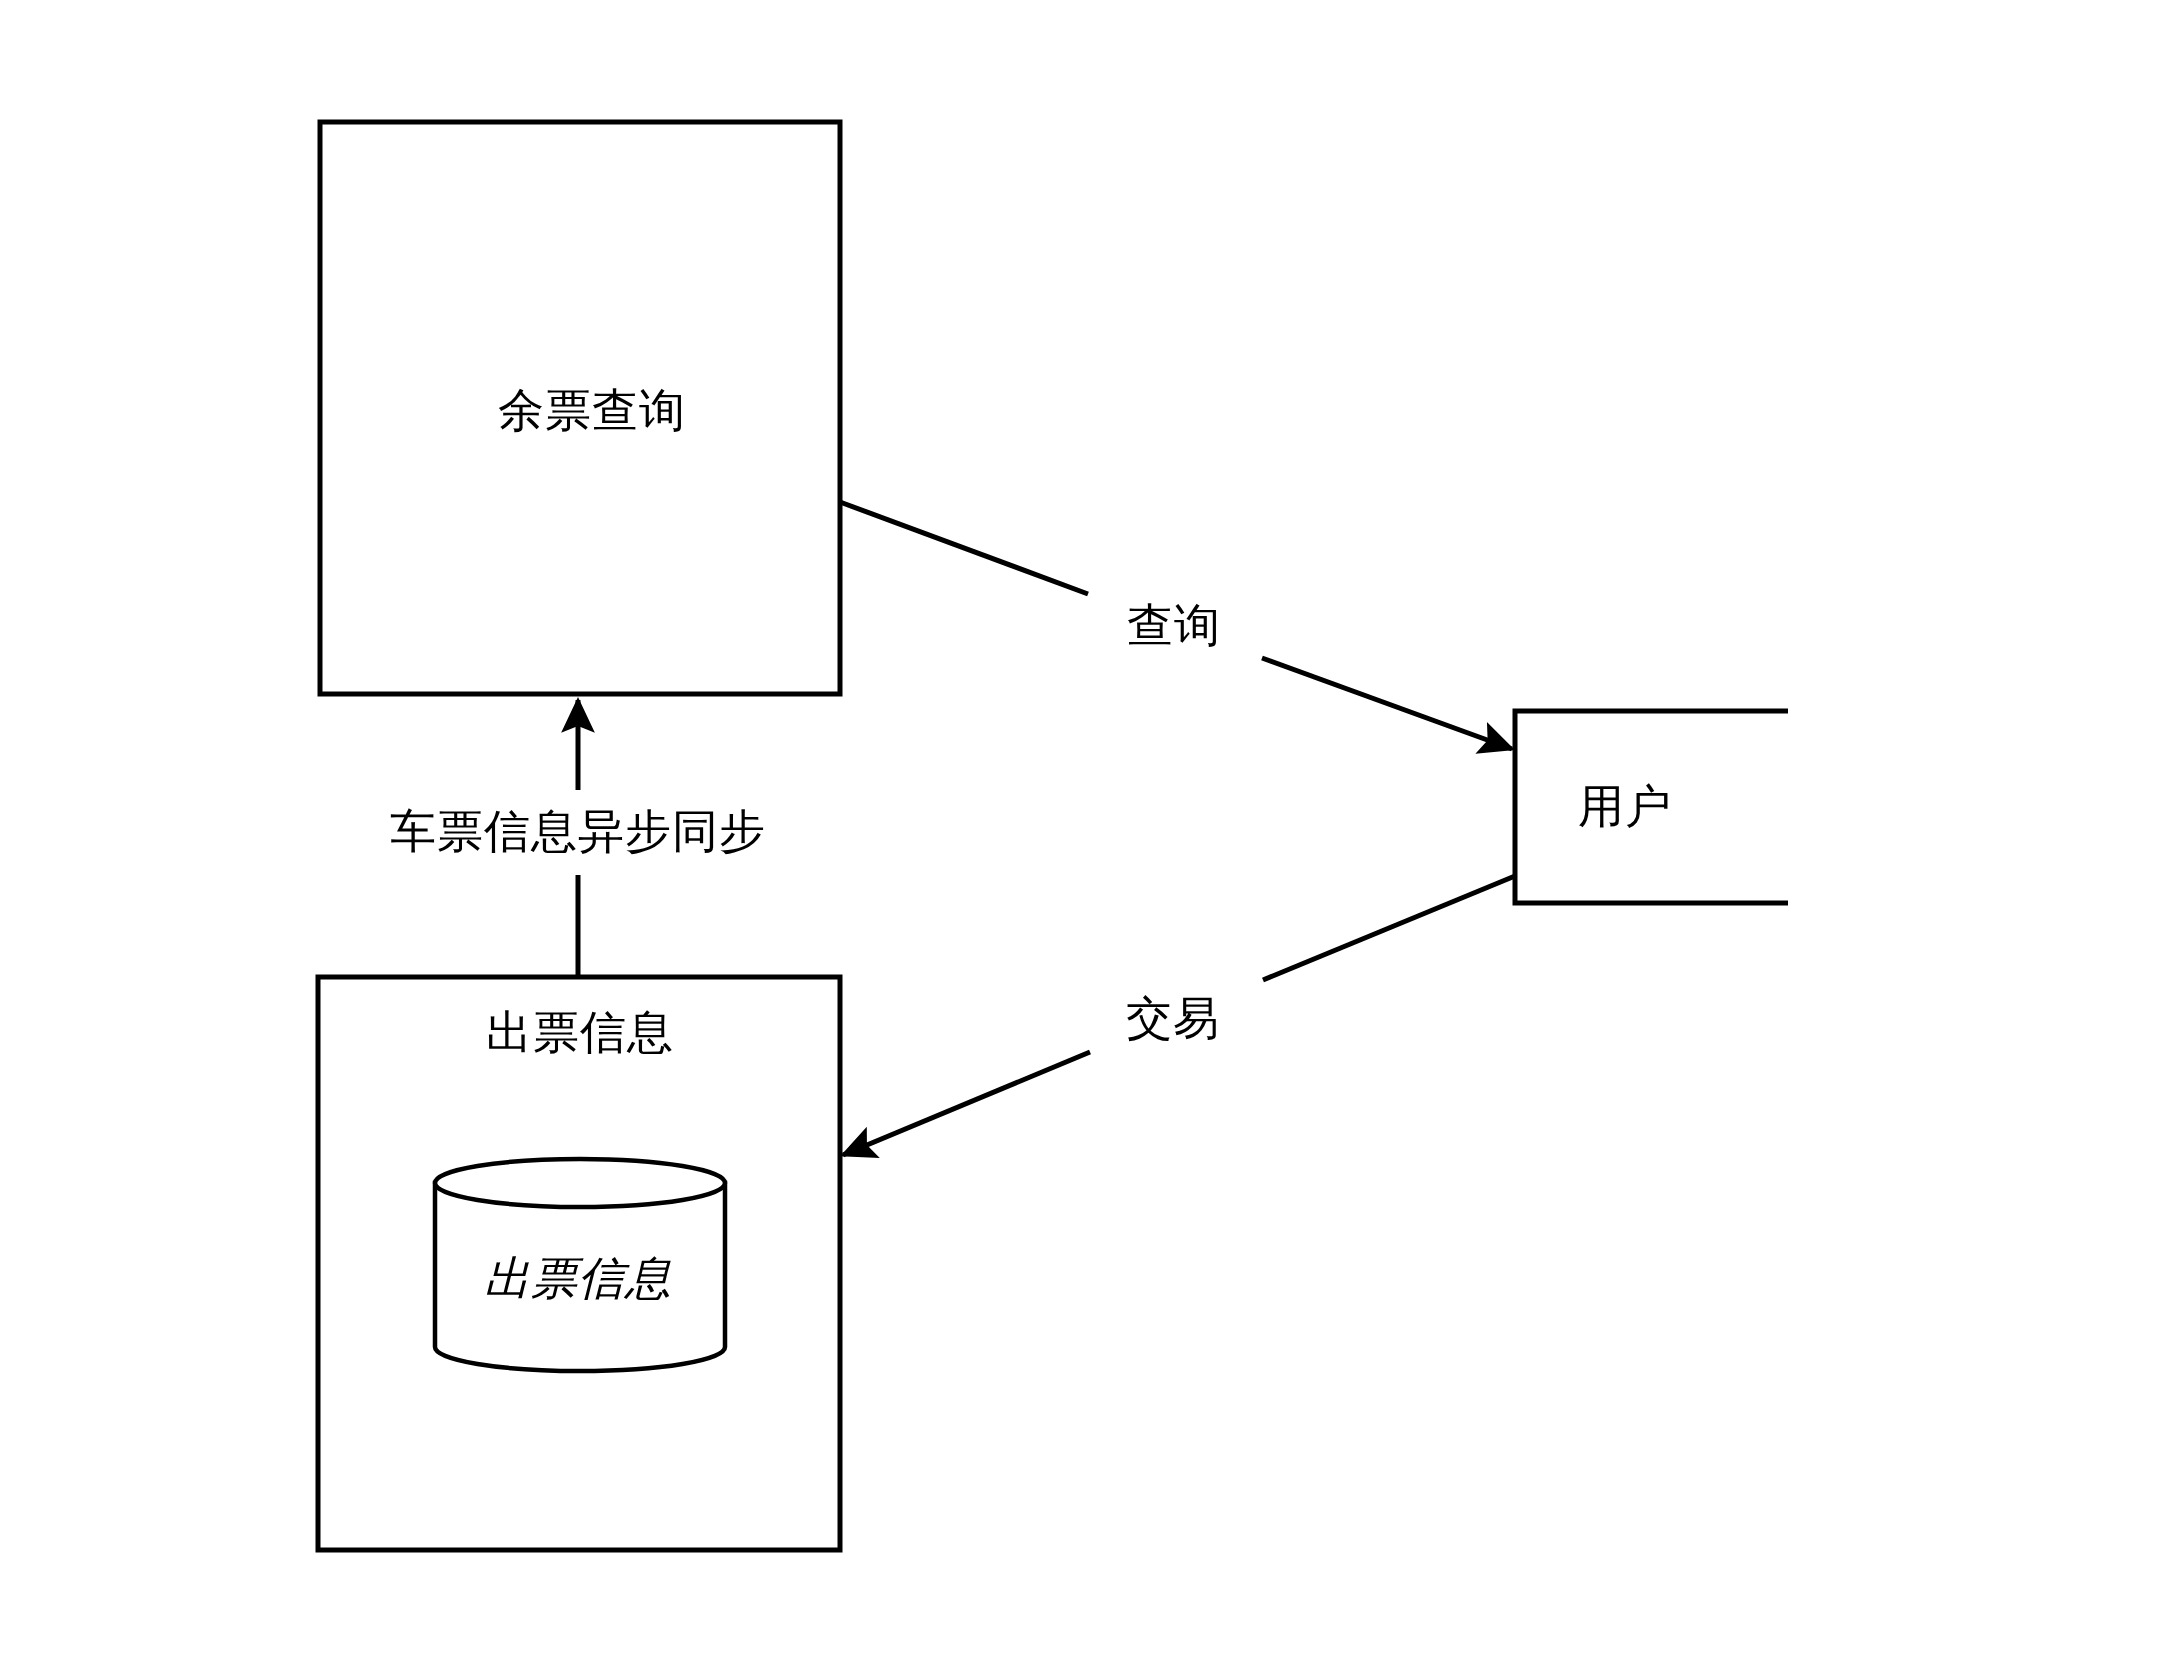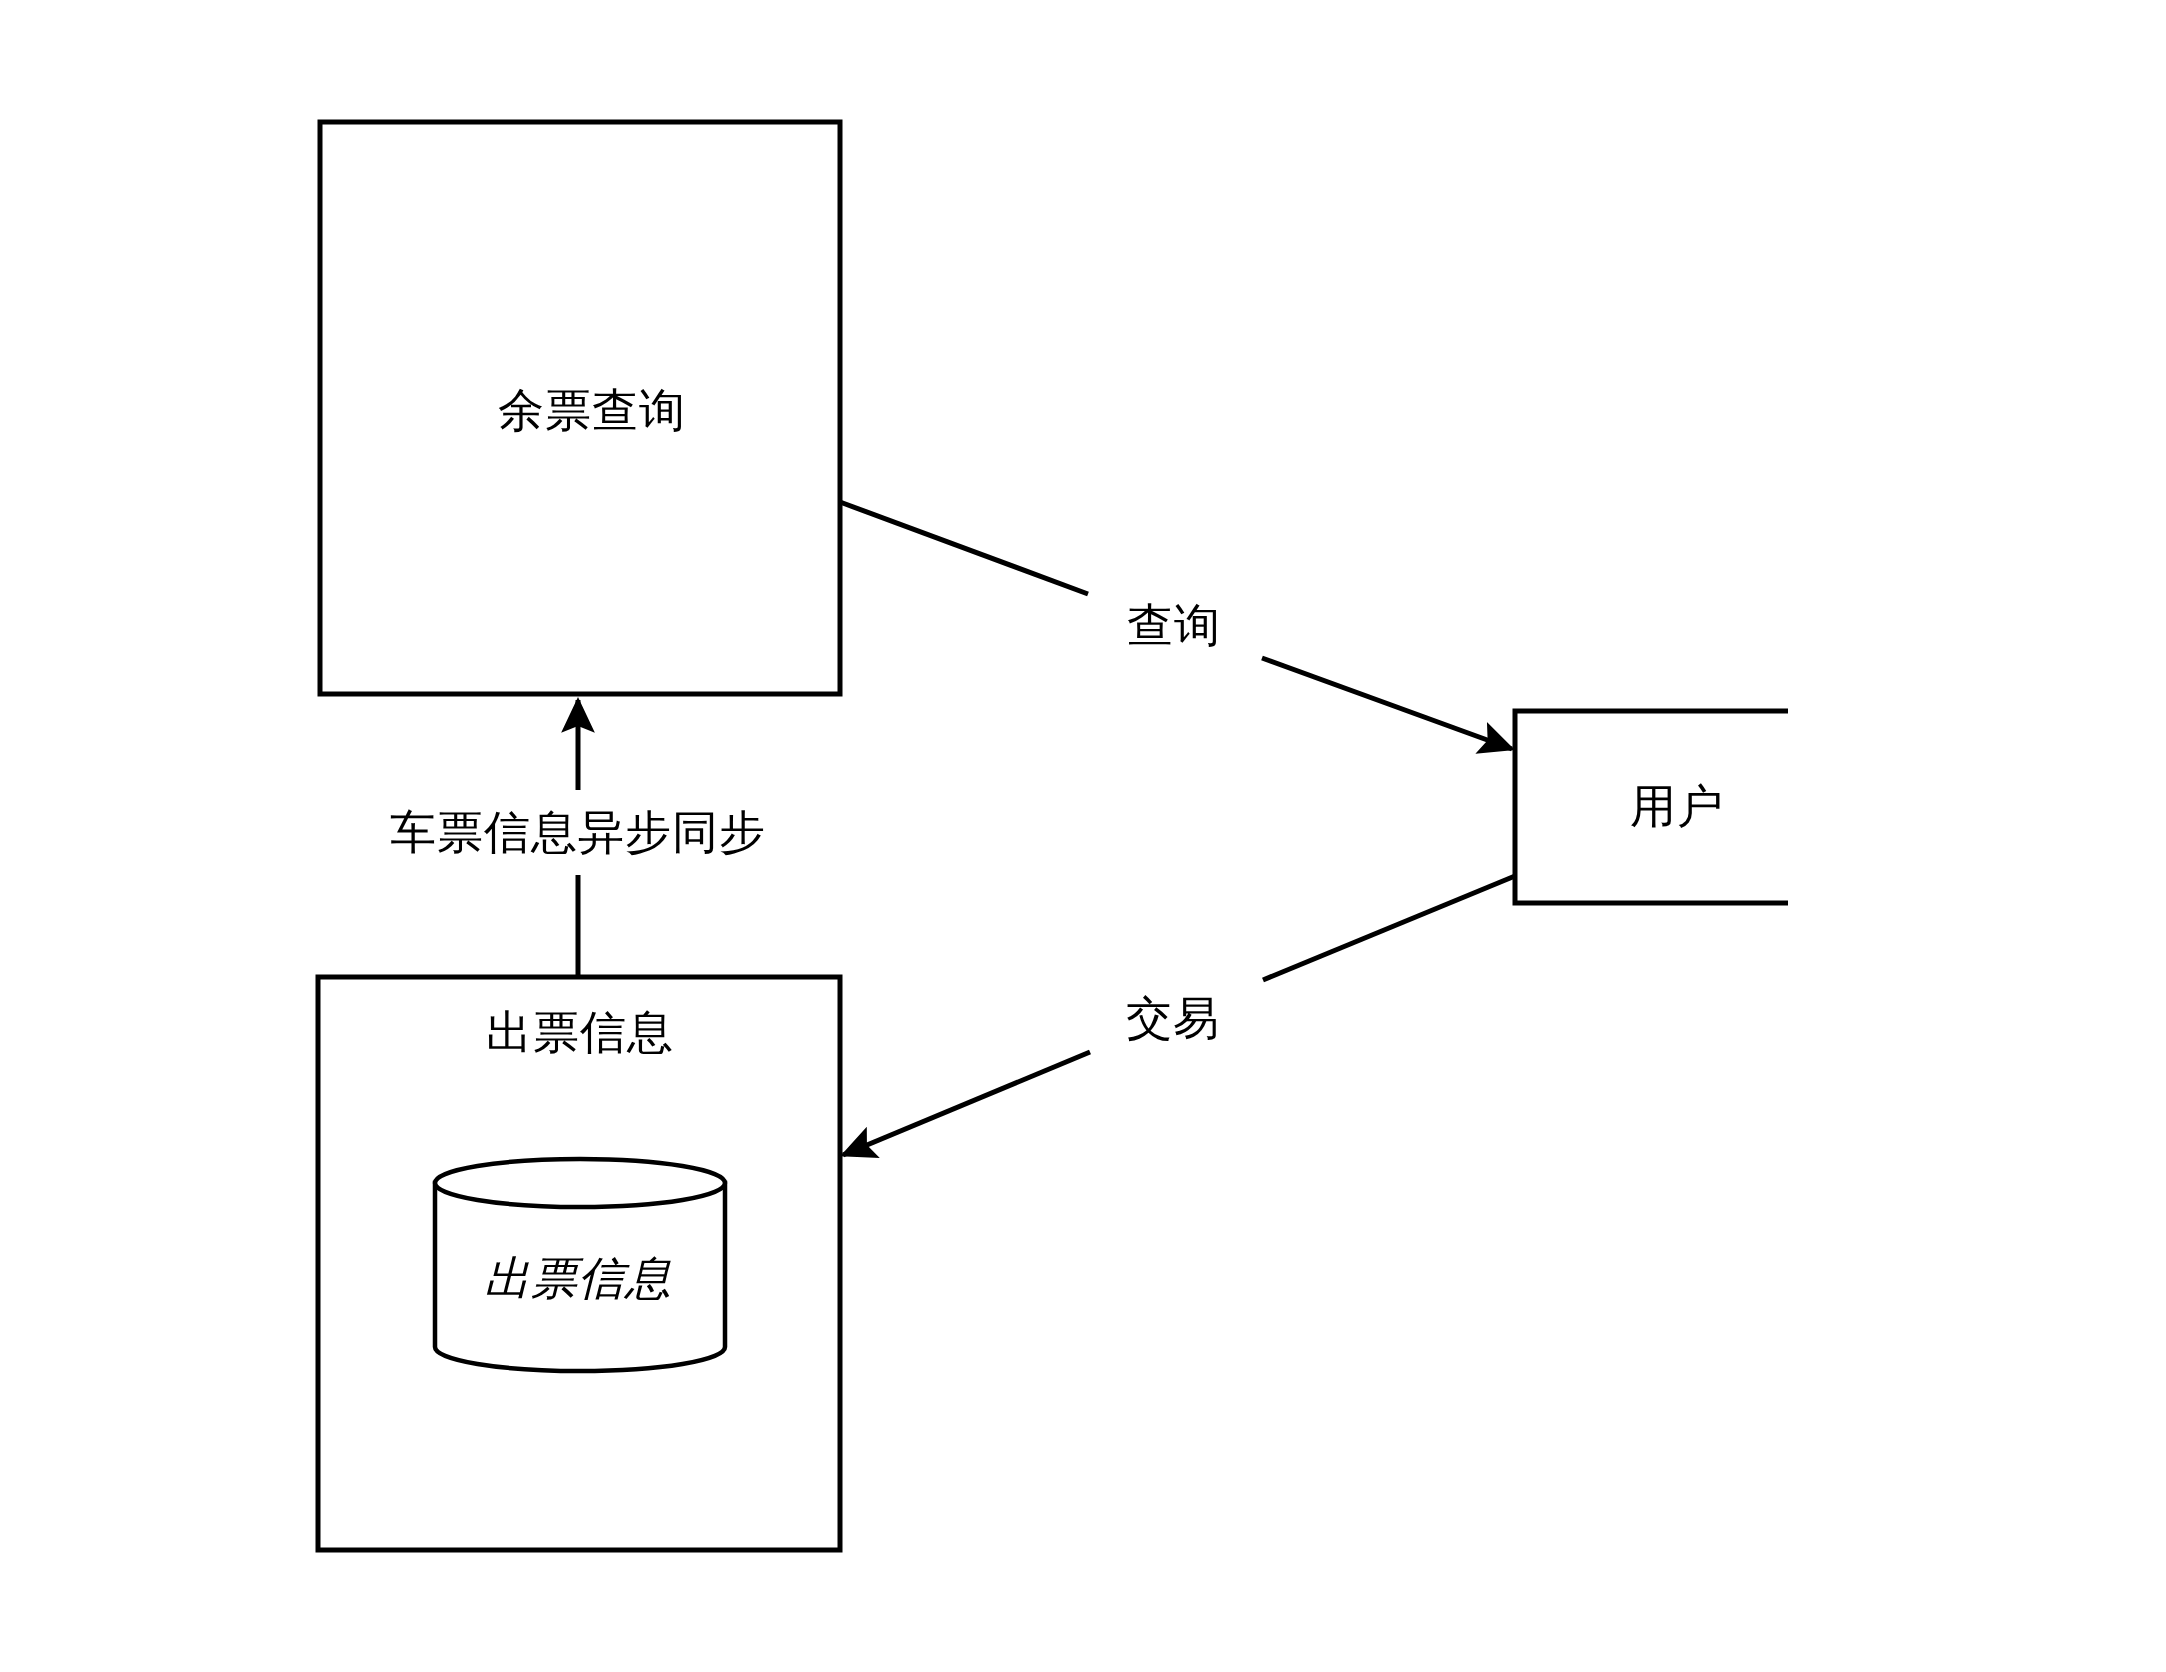--- a/index.html
+++ b/index.html
@@ -86,23 +86,23 @@
     <g>
       <line x1="578" y1="977" x2="578" y2="875" stroke="#000000" stroke-width="5"></line>
       <line x1="578" y1="790" x2="578" y2="700" stroke="#000000" stroke-width="5" marker-end="url(#arrow-solid)"></line>
     </g>
   </svg>
 
   <div class="node-label" style="left:592px; top:410px;">余票查询</div>
 
   <div class="node-label" style="left:580px; top:1032px;">出票信息</div>
 
-  <div class="node-label" style="left:1677px; top:806px;">用户</div>
+  <div class="node-label" style="left:1625px; top:806px;">用户</div>
 
   <div class="node-label" style="left:578px; top:1278px;font-style:italic;">出票信息</div>
 
   <div class="edge-label" style="left:1174px; top:625px;">查询</div>
 
   <div class="edge-label" style="left:1173px; top:1018px;">交易</div>
 
-  <div class="edge-label" style="left:578px; top:832px;">车票信息异步同步</div>
+  <div class="edge-label" style="left:578px; top:832px;font-family:Liberation Serif, serif;">车票信息异步同步</div>
 
 </div>
 
 </body></html>

